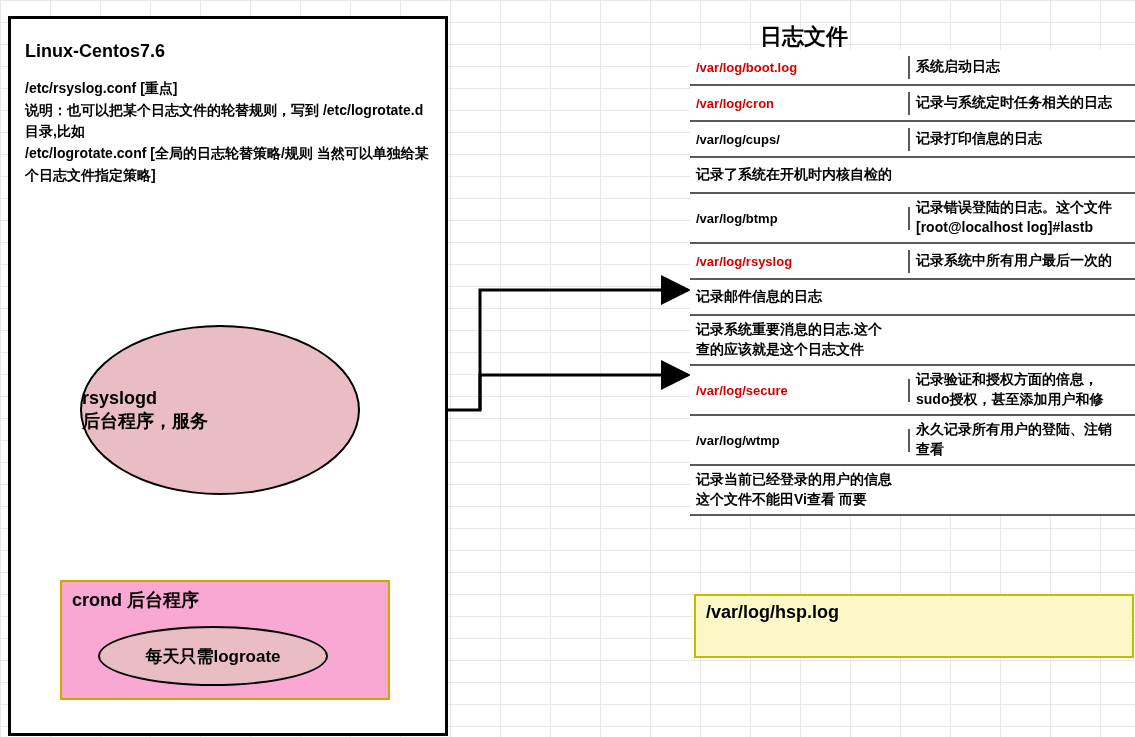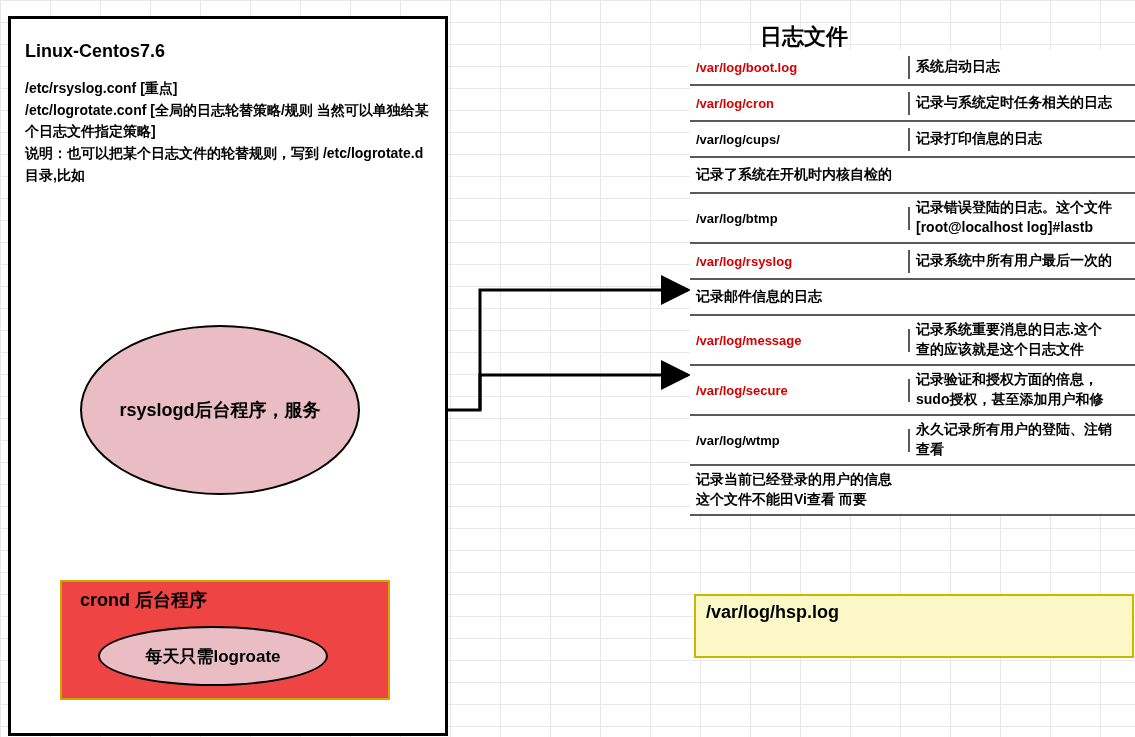--- a/index.html
+++ b/index.html
@@ -40,35 +40,35 @@
       line-height: 1.55;
     }
     .rsyslog-ellipse {
       position: absolute;
       top: 325px; left: 80px;
       width: 280px; height: 170px;
       border: 2px solid #000;
       background: #e9bdc3;
       border-radius: 50%;
       display: flex;
-      flex-direction: row;
+      flex-direction: column;
       justify-content: center;
-      align-items: center;
+      align-items: flex-start;
       font-size: 18px;
       font-weight: bold;
       z-index: 3;
     }
     .crond-box {
       position: absolute;
       top: 580px; left: 60px;
       width: 330px; height: 120px;
       border: 2px solid #d4a500;
-      background: #ef4444;
+      background: #f9a8d4;
       z-index: 3;
-      padding: 6px 18px;
+      padding: 6px 10px;
     }
     .crond-title {
       font-size: 18px;
       font-weight: bold;
     }
     .crond-ellipse {
       position: absolute;
       top: 44px; left: 36px;
       width: 230px; height: 60px;
       border: 2px solid #000;
@@ -139,22 +139,22 @@
   </style>
 </head>
 <body>
 
 <div class="grid-bg"></div>
 
 <div class="main-box">
   <div class="main-title">Linux-Centos7.6</div>
   <div class="main-text">
     <div>/etc/rsyslog.conf [重点]</div>
+    <div>说明：也可以把某个日志文件的轮替规则，写到 /etc/logrotate.d 目录,比如</div>
     <div>/etc/logrotate.conf [全局的日志轮替策略/规则   当然可以单独给某个日志文件指定策略]</div>
-    <div>说明：也可以把某个日志文件的轮替规则，写到 /etc/logrotate.d 目录,比如</div>
   </div>
 </div>
 
 <div class="rsyslog-ellipse">
   <div>rsyslogd</div>
   <div>后台程序，服务</div>
 </div>
 
 <div class="crond-box">
   <div class="crond-title">crond 后台程序</div>
@@ -186,21 +186,20 @@
       <div class="col2">记录错误登陆的日志。这个文件<br>[root@localhost log]#lastb</div>
     </div>
     <div class="row">
       <div class="col1 red">/var/log/rsyslog</div>
       <div class="col2">记录系统中所有用户最后一次的</div>
     </div>
     <div class="row">
       <div class="col2">记录邮件信息的日志</div>
     </div>
     <div class="row tall">
-      <div class="col1 red">/var/log/message</div>
       <div class="col2">记录系统重要消息的日志.这个<br>查的应该就是这个日志文件</div>
     </div>
     <div class="row tall">
       <div class="col1 red">/var/log/secure</div>
       <div class="col2">记录验证和授权方面的倍息，<br>sudo授权，甚至添加用户和修</div>
     </div>
     <div class="row tall">
       <div class="col1">/var/log/wtmp</div>
       <div class="col2">永久记录所有用户的登陆、注销<br>查看</div>
     </div>

